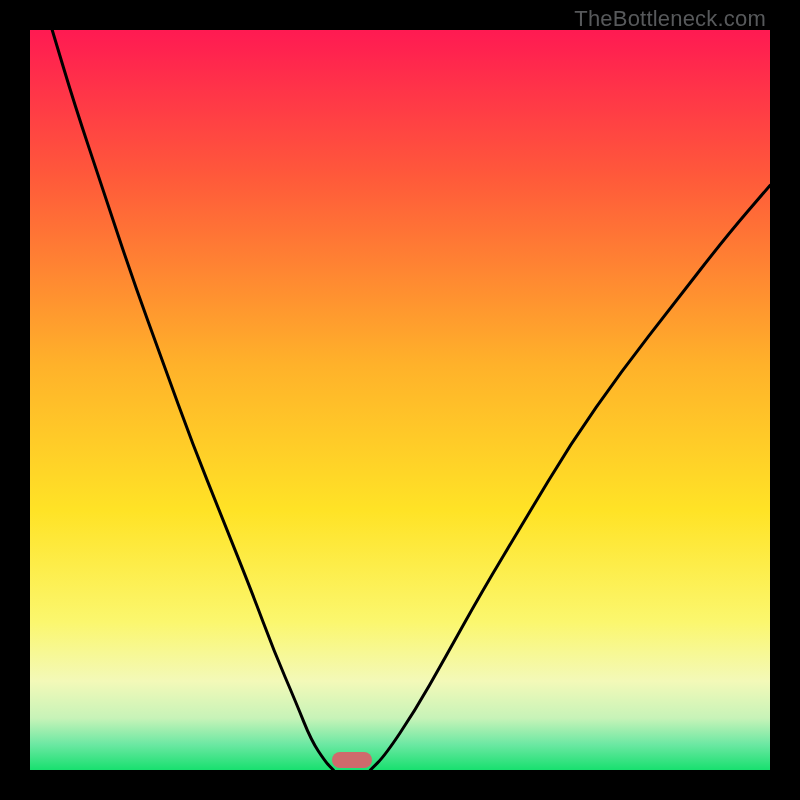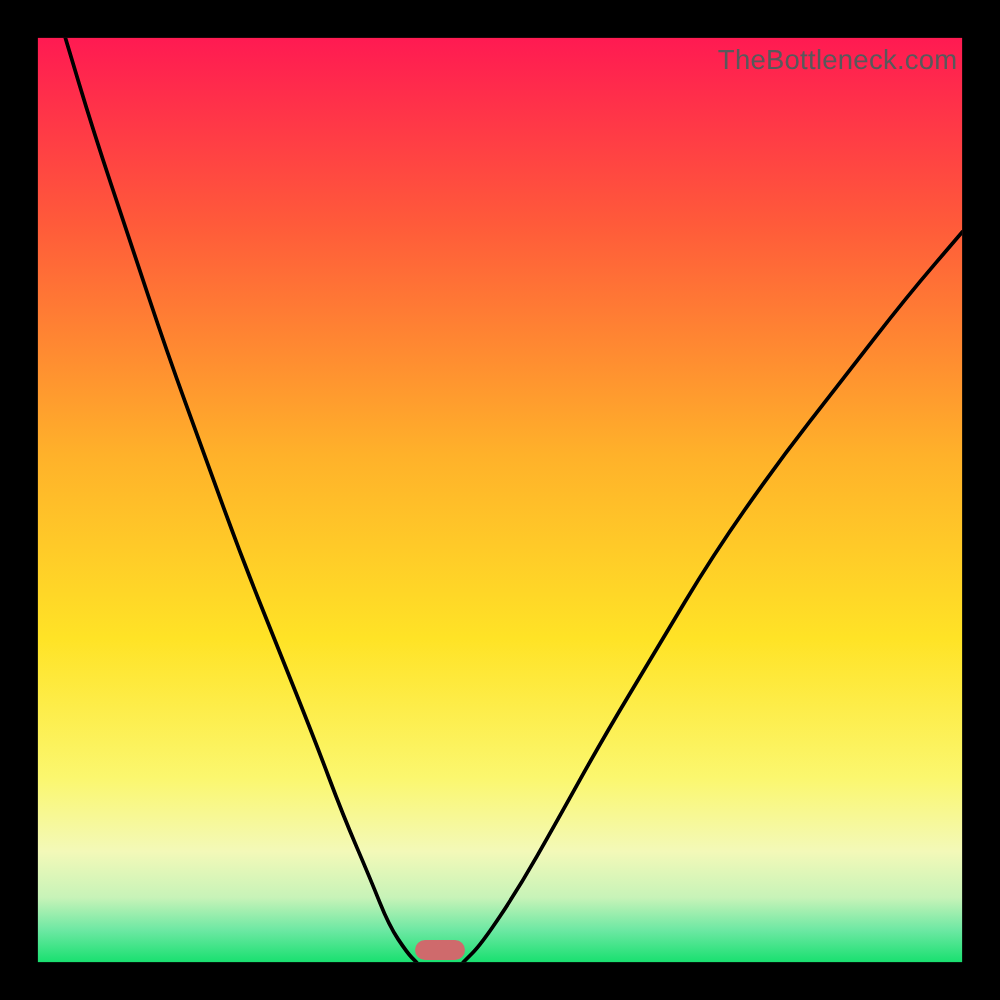--- a/index.html
+++ b/index.html
@@ -28,21 +28,20 @@
   }
   .watermark {
     position: absolute;
     top: 6px;
     right: 34px;
     font-family: Arial, Helvetica, sans-serif;
     font-size: 22px;
     font-weight: 500;
     color: #57595b;
     letter-spacing: 0.2px;
-    margin-top: 29px;
   }
   .marker {
     position: absolute;
     border-radius: 8px;
   }
 </style>
 </head>
 <body>
 
 <div class="frame">

